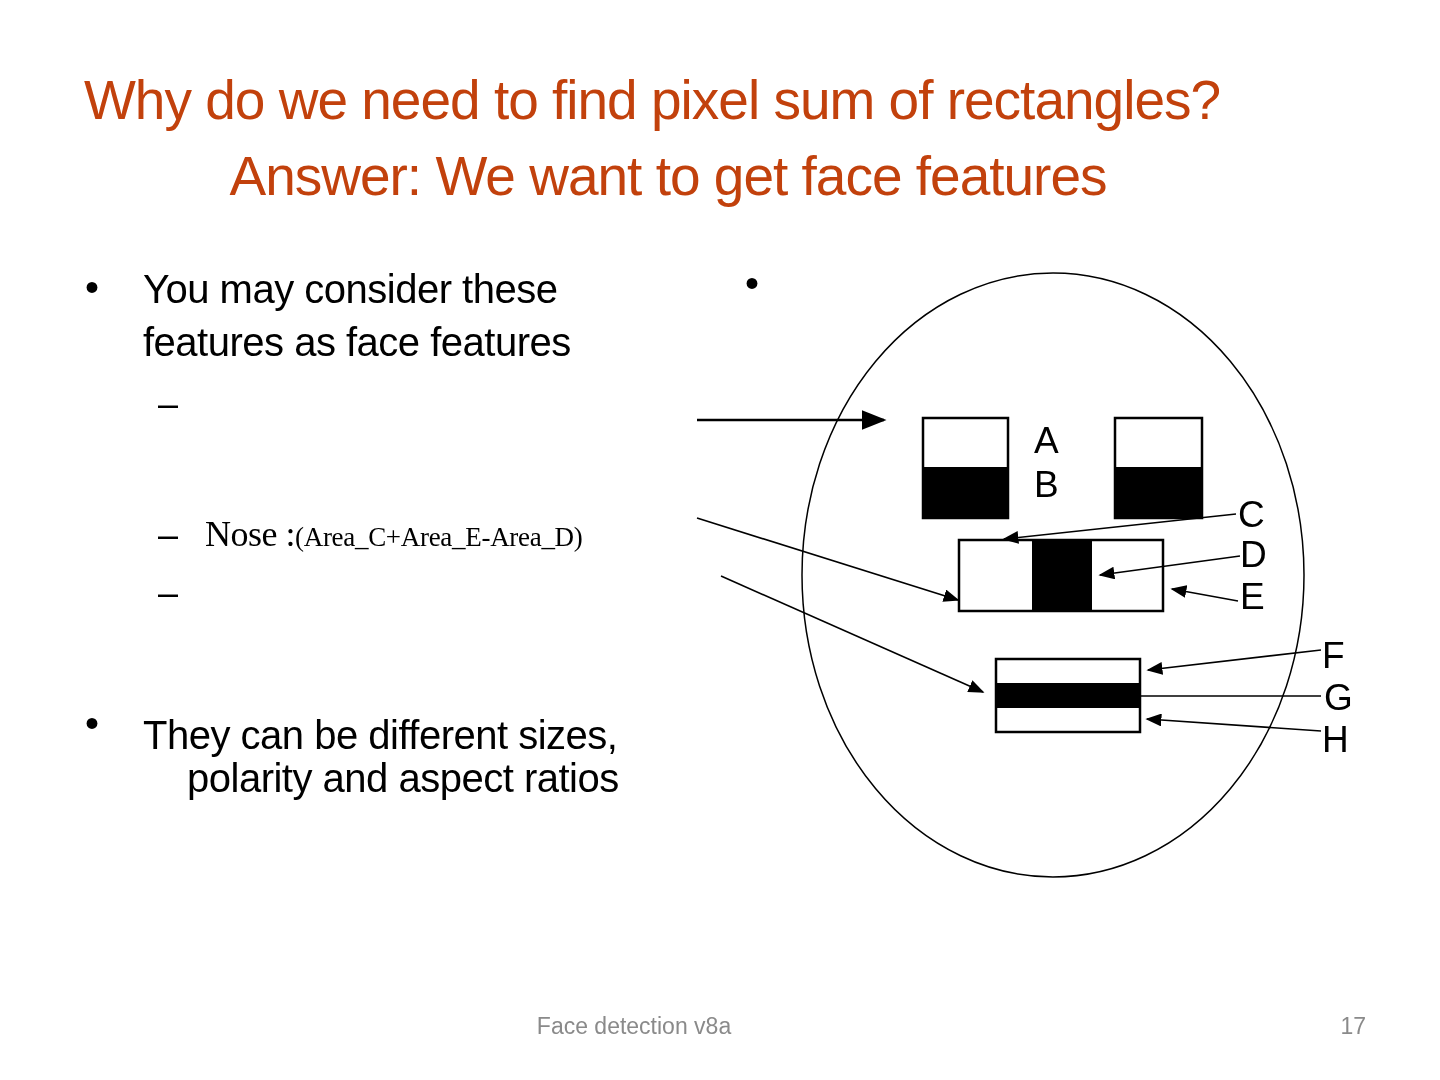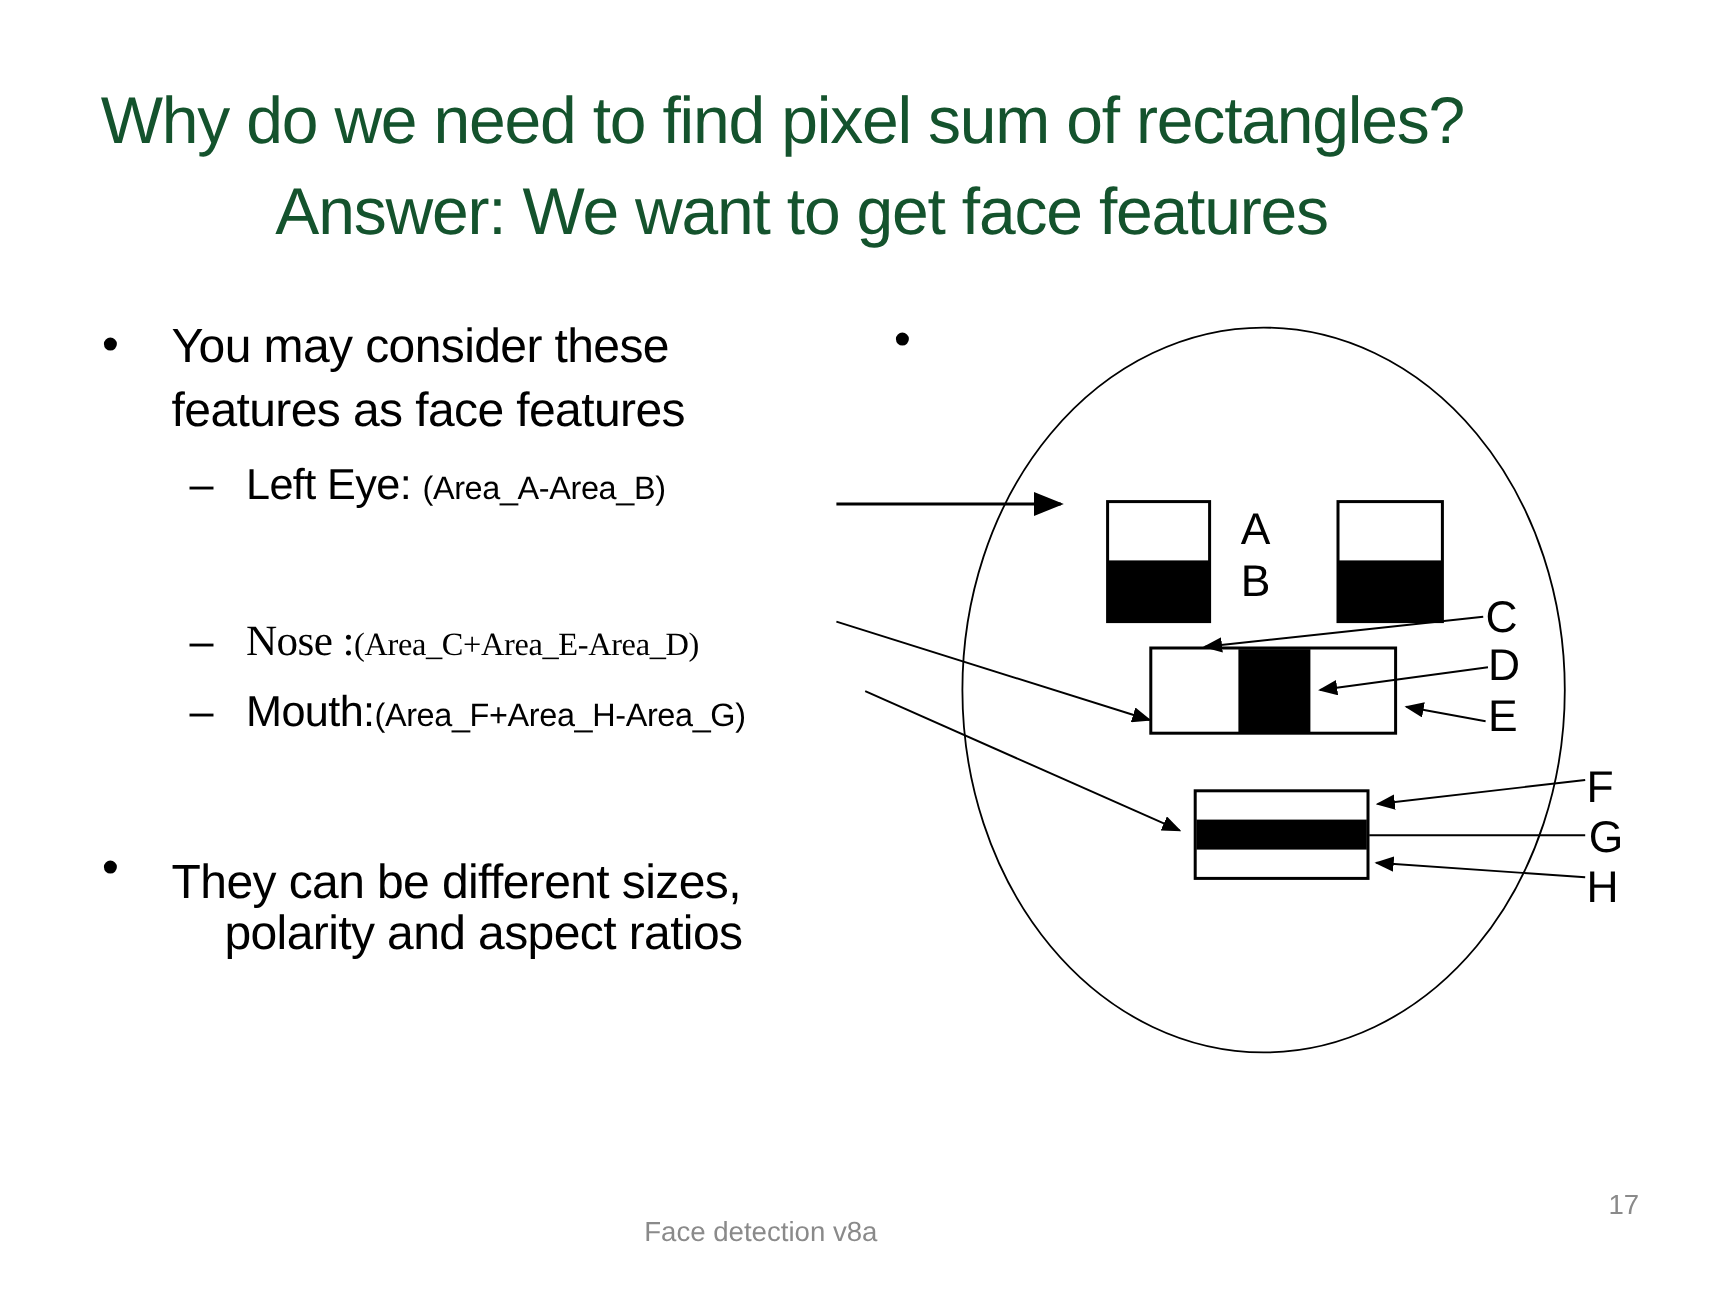--- a/index.html
+++ b/index.html
@@ -7,21 +7,21 @@
     position:relative;
     width:1440px; height:1080px;
     background:#ffffff;
     font-family:"Liberation Sans", sans-serif;
     color:#000000;
     overflow:hidden;
   }
   .abs { position:absolute; line-height:1.05; white-space:nowrap; }
   .title-line {
     left:0; width:1304px; text-align:center;
-    font-size:55px; letter-spacing:-1px; color:#14532d;
+    font-size:55px; letter-spacing:-1px; color:#c2410c;
   }
   .body-line  { font-size:40px; letter-spacing:-0.5px; }
   .sub-line   { font-size:36px; letter-spacing:-0.5px; }
   .sub-formula{ font-size:27px; letter-spacing:-0.3px; }
   .bullet-glyph { font-size:40px; }
   .dash-glyph   { font-size:36px; }
   .footer-text { font-size:23px; color:#8a8a8a; }
   svg text { font-family:"Liberation Sans", sans-serif; }
 </style>
 </head>
@@ -30,33 +30,27 @@
 <div class="slide">
 
   <div class="abs title-line" style="top:72px;">Why do we need to find pixel sum of rectangles?</div>
   <div class="abs title-line" style="top:148px;margin-left:16px;">Answer: We want to get face features</div>
 
   <div class="abs bullet-glyph" style="left:85px; top:266px;">•</div>
   <div class="abs body-line" style="left:143px; top:321px;">features as face features</div>
   <div class="abs body-line" style="left:143px; top:268px;">You may consider these</div>
 
   <div class="abs dash-glyph" style="left:158px; top:385px;">–</div>
-  <div class="abs" style="left:205px; top:385px;">
-    <span class="sub-line">Left Eye: </span><span class="sub-formula">(Area_A-Area_B)</span>
-  </div>
 
   <div class="abs dash-glyph" style="left:158px; top:516px;">–</div>
   <div class="abs" style="left:205px; top:516px;font-family:Liberation Serif, serif;">
     <span class="sub-line">Nose :</span><span class="sub-formula">(Area_C+Area_E-Area_D)</span>
   </div>
 
   <div class="abs dash-glyph" style="left:158px; top:574px;">–</div>
-  <div class="abs" style="left:205px; top:574px;">
-    <span class="sub-line">Mouth:</span><span class="sub-formula">(Area_F+Area_H-Area_G)</span>
-  </div>
 
   <div class="abs bullet-glyph" style="left:85px; top:702px;">•</div>
   <div class="abs body-line" style="left:143px; top:704px;margin-top:10px;">They can be different sizes,</div>
   <div class="abs body-line" style="left:143px; top:757px;margin-left:44px;">polarity and aspect ratios</div>
 
   <div class="abs bullet-glyph" style="left:745px; top:262px;">•</div>
 
   <svg class="abs" style="left:0; top:0;" width="1440" height="1080" viewBox="0 0 1440 1080">
     <defs>
       <marker id="ah" markerWidth="10" markerHeight="8" refX="9" refY="4" orient="auto" markerUnits="strokeWidth">
@@ -100,15 +94,15 @@
     <text x="1034" y="497" font-size="37" fill="#000000">B</text>
     <text x="1238" y="527" font-size="37" fill="#000000">C</text>
     <text x="1240" y="567" font-size="37" fill="#000000">D</text>
     <text x="1240" y="609" font-size="37" fill="#000000">E</text>
     <text x="1322" y="668" font-size="37" fill="#000000">F</text>
     <text x="1324" y="710" font-size="37" fill="#000000">G</text>
     <text x="1322" y="752" font-size="37" fill="#000000">H</text>
   </svg>
 
   <div class="abs footer-text" style="left:0; top:1014px; width:1268px; text-align:center;">Face detection v8a</div>
-  <div class="abs footer-text" style="top:992px; right:74px;">17</div>
+  <div class="abs footer-text" style="top:1014px; right:74px;">17</div>
 
 </div>
 
 </body></html>

